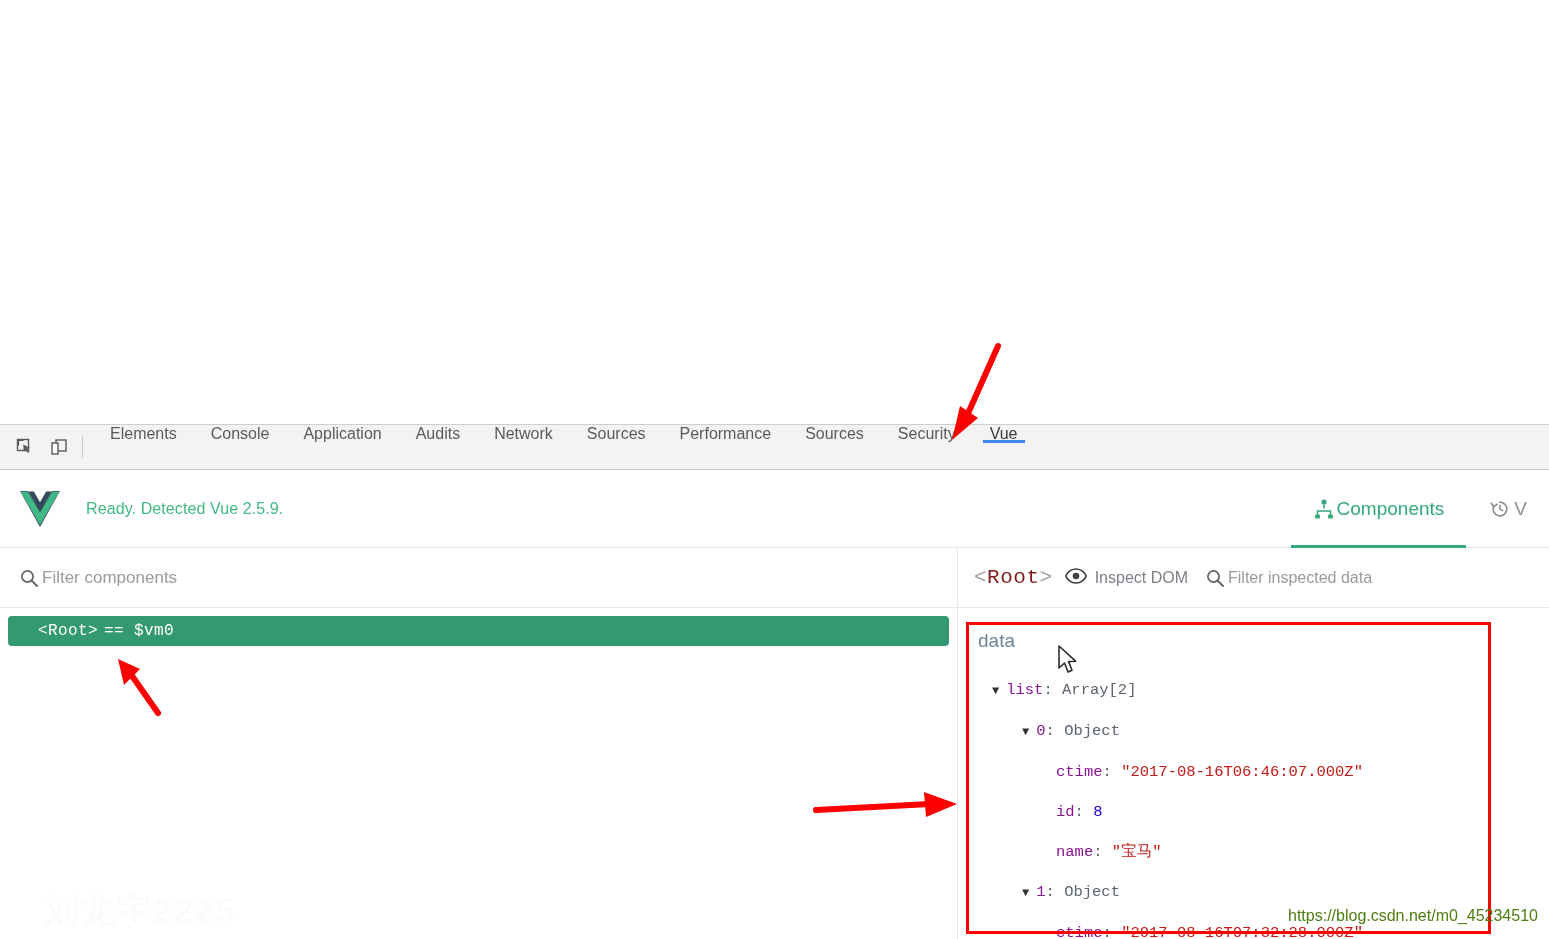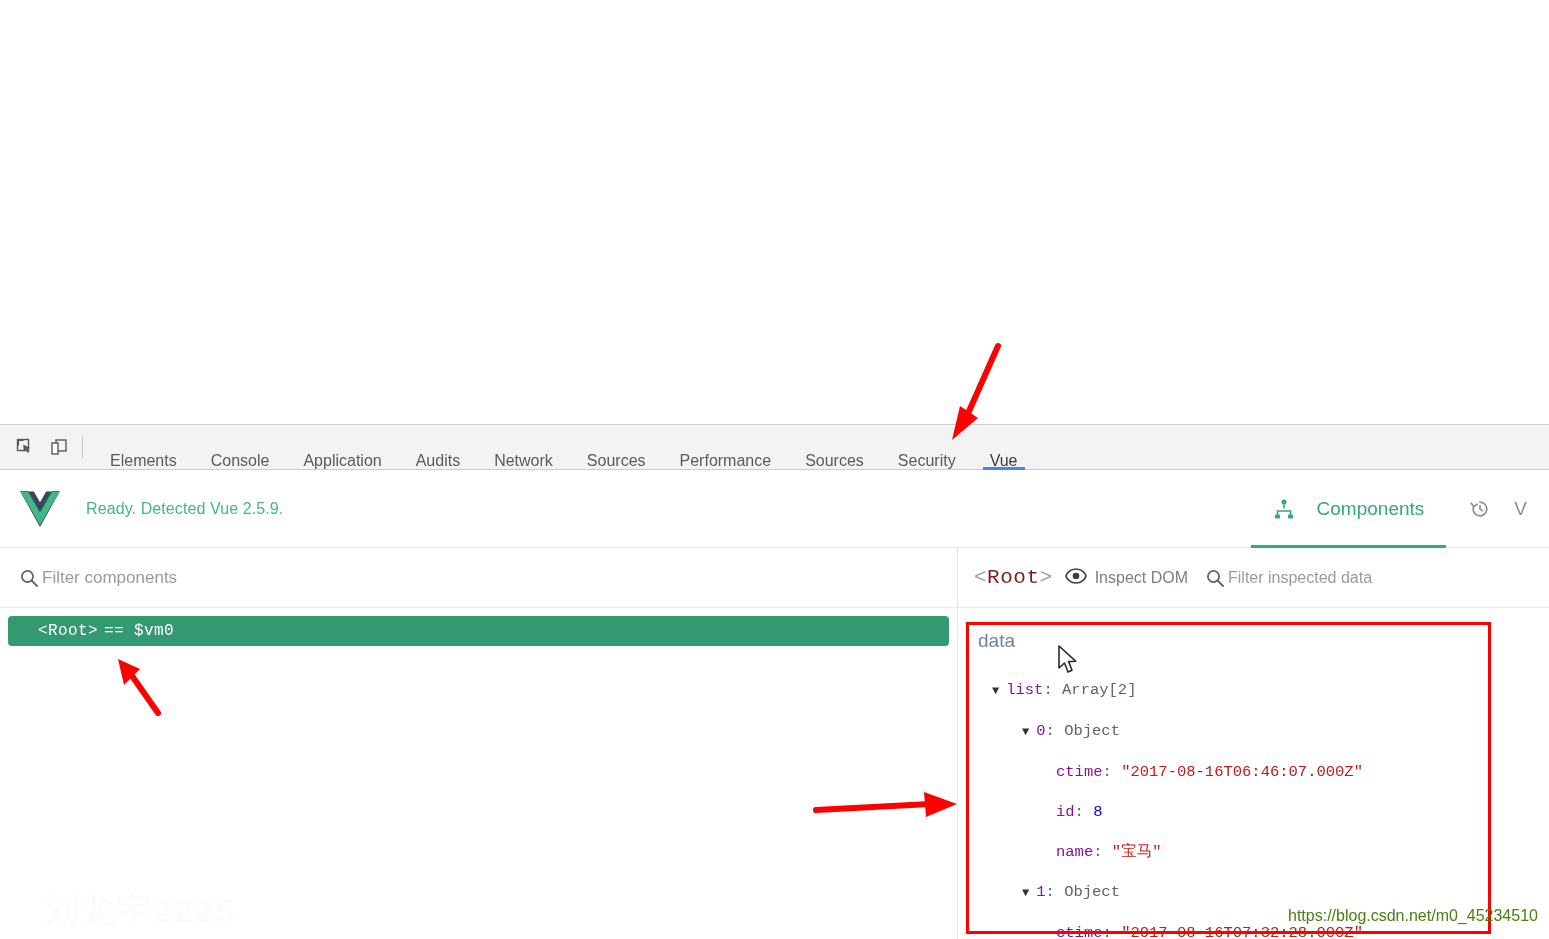--- a/index.html
+++ b/index.html
@@ -37,21 +37,21 @@
     padding-left: 8px;
   }
   .dt-icon-btn {
     width: 34px; height: 34px;
     display: flex; align-items: center; justify-content: center;
     cursor: pointer;
   }
   .dt-sep {
     width: 1px; height: 22px; background: #c8c8c8; margin: 0 10px 0 6px;
   }
-  .dt-tabs { display: flex; align-items: flex-end; height: 45px; }
+  .dt-tabs { display: flex; align-items: flex-start; height: 45px; }
   .dt-tab {
     position: relative;
     display: flex; align-items: center;
     padding: 0 17px;
     font-size: 16px;
     color: #5a5a5a;
     cursor: pointer;
     white-space: nowrap;
   }
   .dt-tab.active { color: #3b3b3b; }
@@ -75,21 +75,21 @@
     font-size: 16px;
     color: #42b883;
     letter-spacing: .1px;
   }
   .vue-header-right {
     position: absolute; right: 0; top: 0; height: 78px;
     display: flex; align-items: stretch;
   }
   .vue-htab {
     position: relative;
-    display: flex; align-items: center; gap: 22px;
+    display: flex; align-items: center; gap: 2px;
     padding: 0 22px;
     font-size: 19px;
     color: #8a8f94;
     cursor: pointer;
     white-space: nowrap;
     text-align: center;
   }
   .vue-htab.active { color: #34a97a; }
   .vue-htab.active::after {
     content: "";

